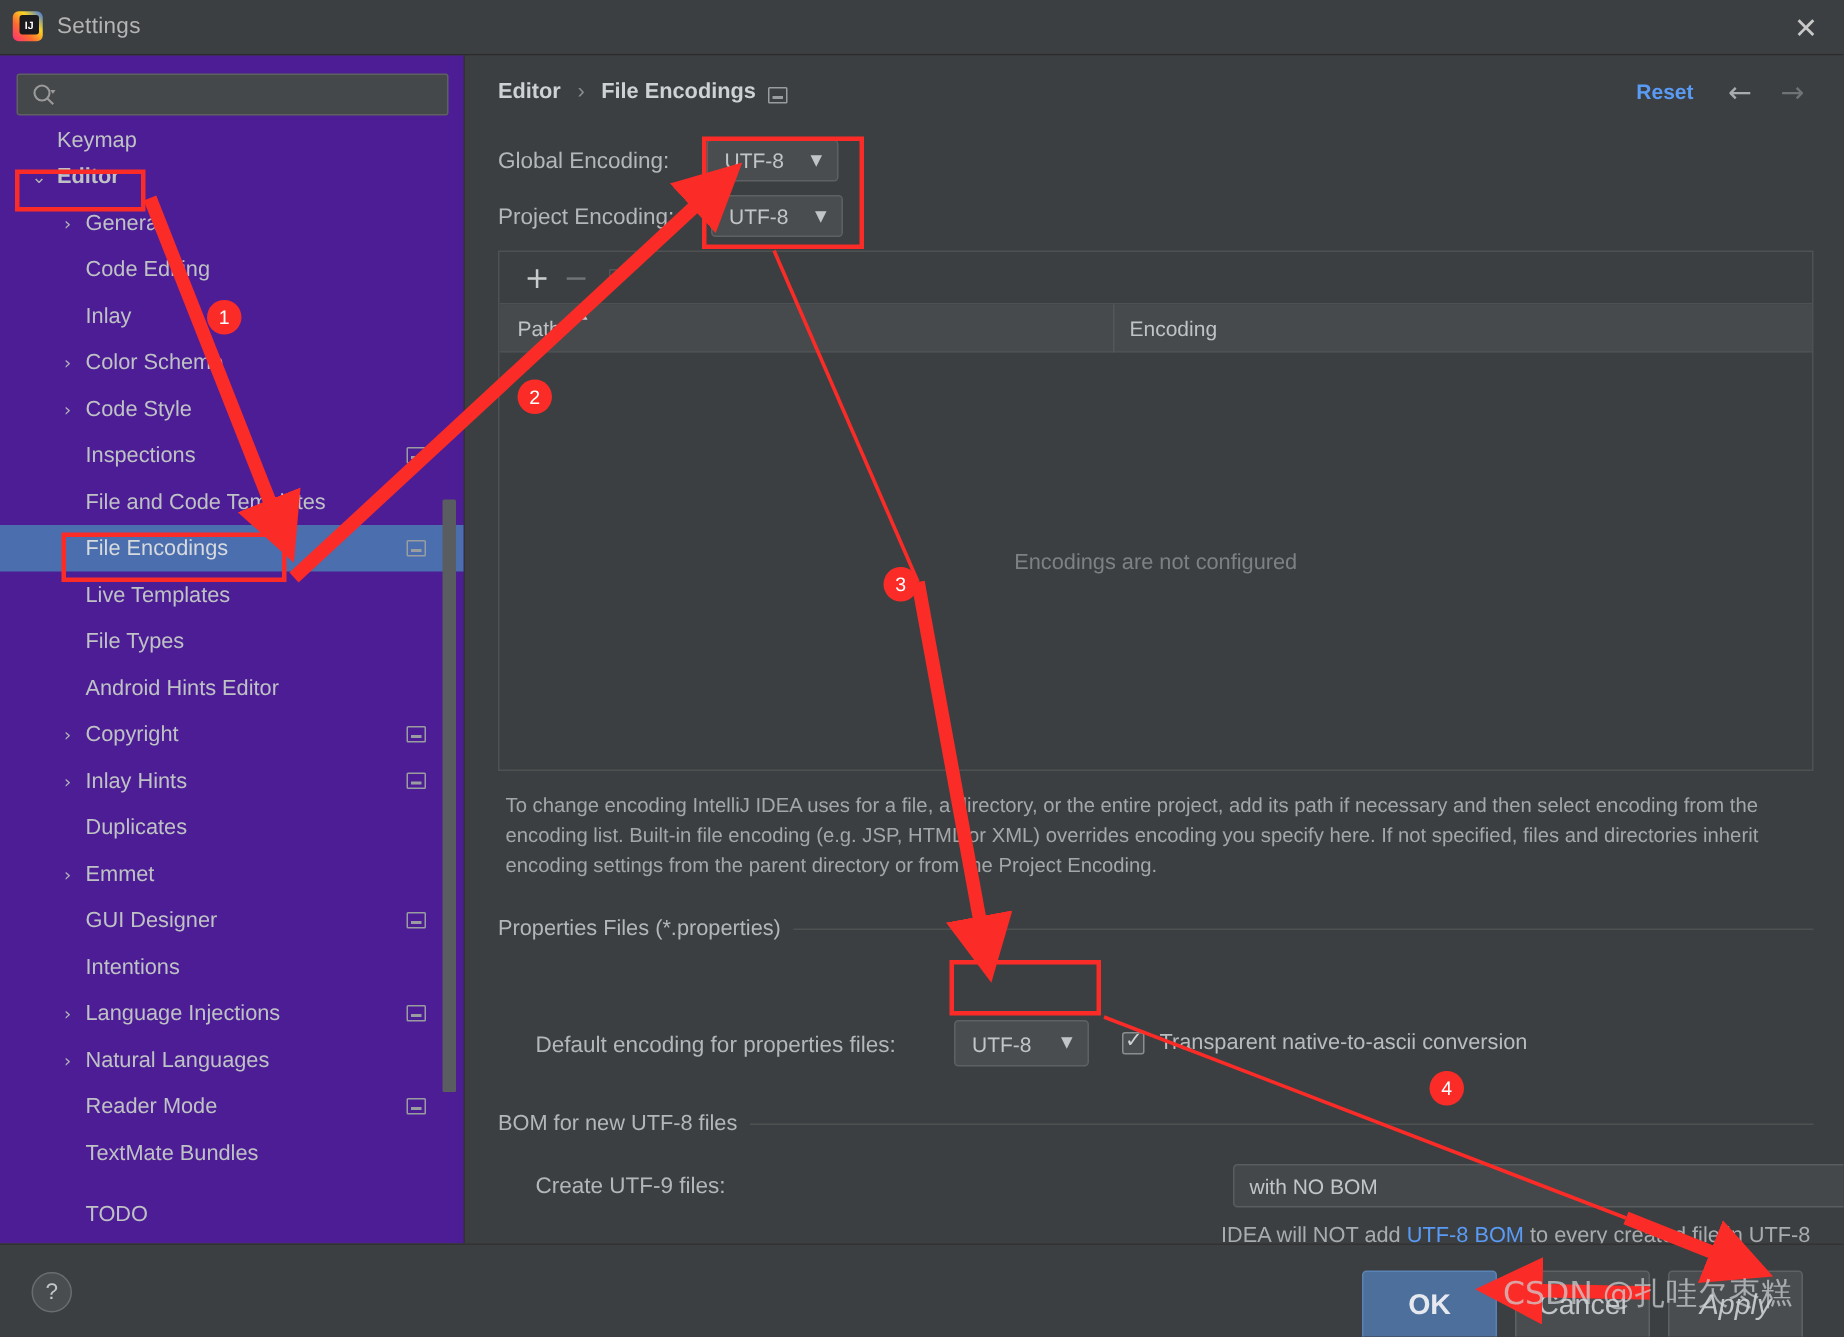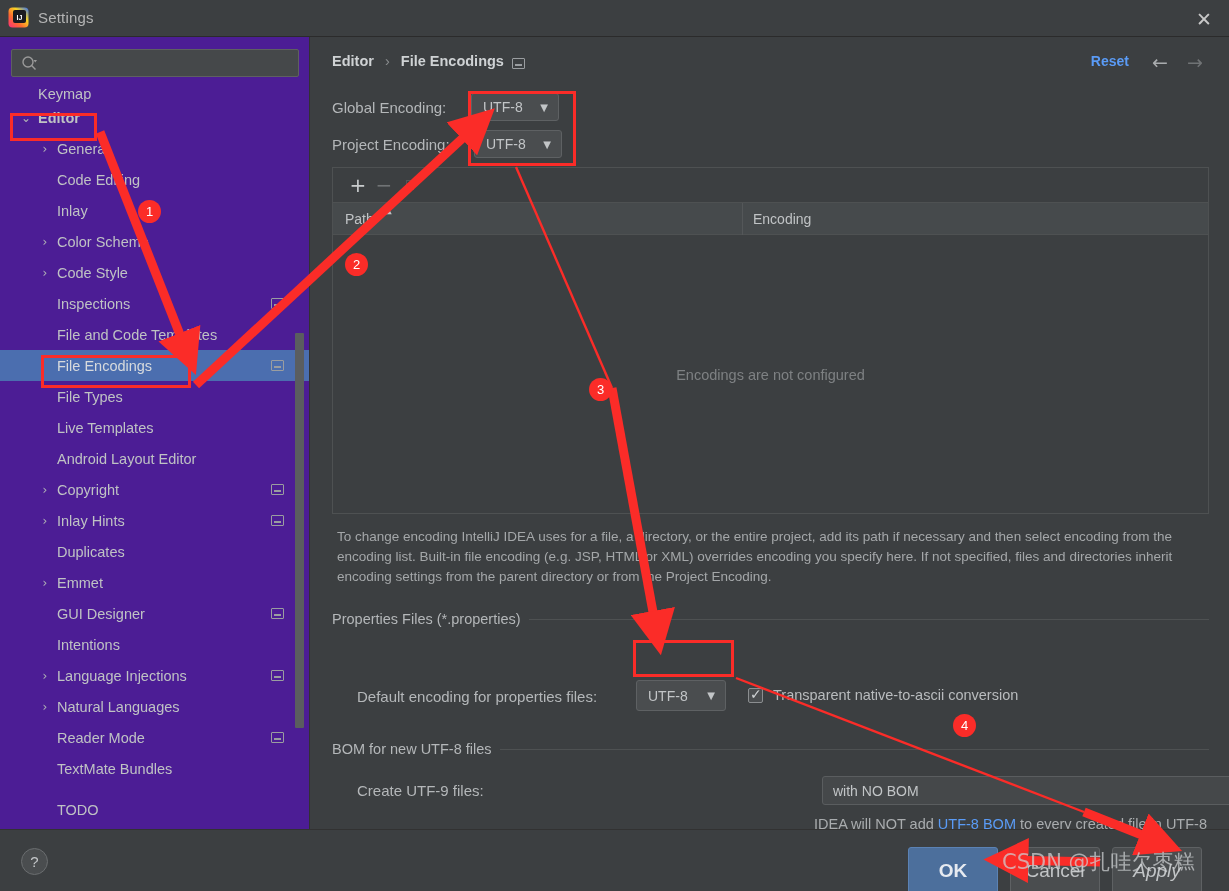--- a/index.html
+++ b/index.html
@@ -300,27 +300,27 @@
           <span class="badge"></span>
         </div>
         <div class="tree-row">
           <span class="label" style="left: 57px;">File and Code Templates</span>
         </div>
         <div class="tree-row selected">
           <span class="label" style="left: 57px;">File Encodings</span>
           <span class="badge"></span>
         </div>
         <div class="tree-row">
+          <span class="label" style="left: 57px;">Live Templates</span>
+        </div>
+        <div class="tree-row">
           <span class="label" style="left: 57px;">File Types</span>
         </div>
         <div class="tree-row">
-          <span class="label" style="left: 57px;">Live Templates</span>
-        </div>
-        <div class="tree-row">
-          <span class="label" style="left: 57px;">Android Layout Editor</span>
+          <span class="label" style="left: 57px;">Android Hints Editor</span>
         </div>
         <div class="tree-row">
           <span class="arrow" style="left: 38px;">›</span>
           <span class="label" style="left: 57px;">Copyright</span>
           <span class="badge"></span>
         </div>
         <div class="tree-row">
           <span class="arrow" style="left: 38px;">›</span>
           <span class="label" style="left: 57px;">Inlay Hints</span>
           <span class="badge"></span>

